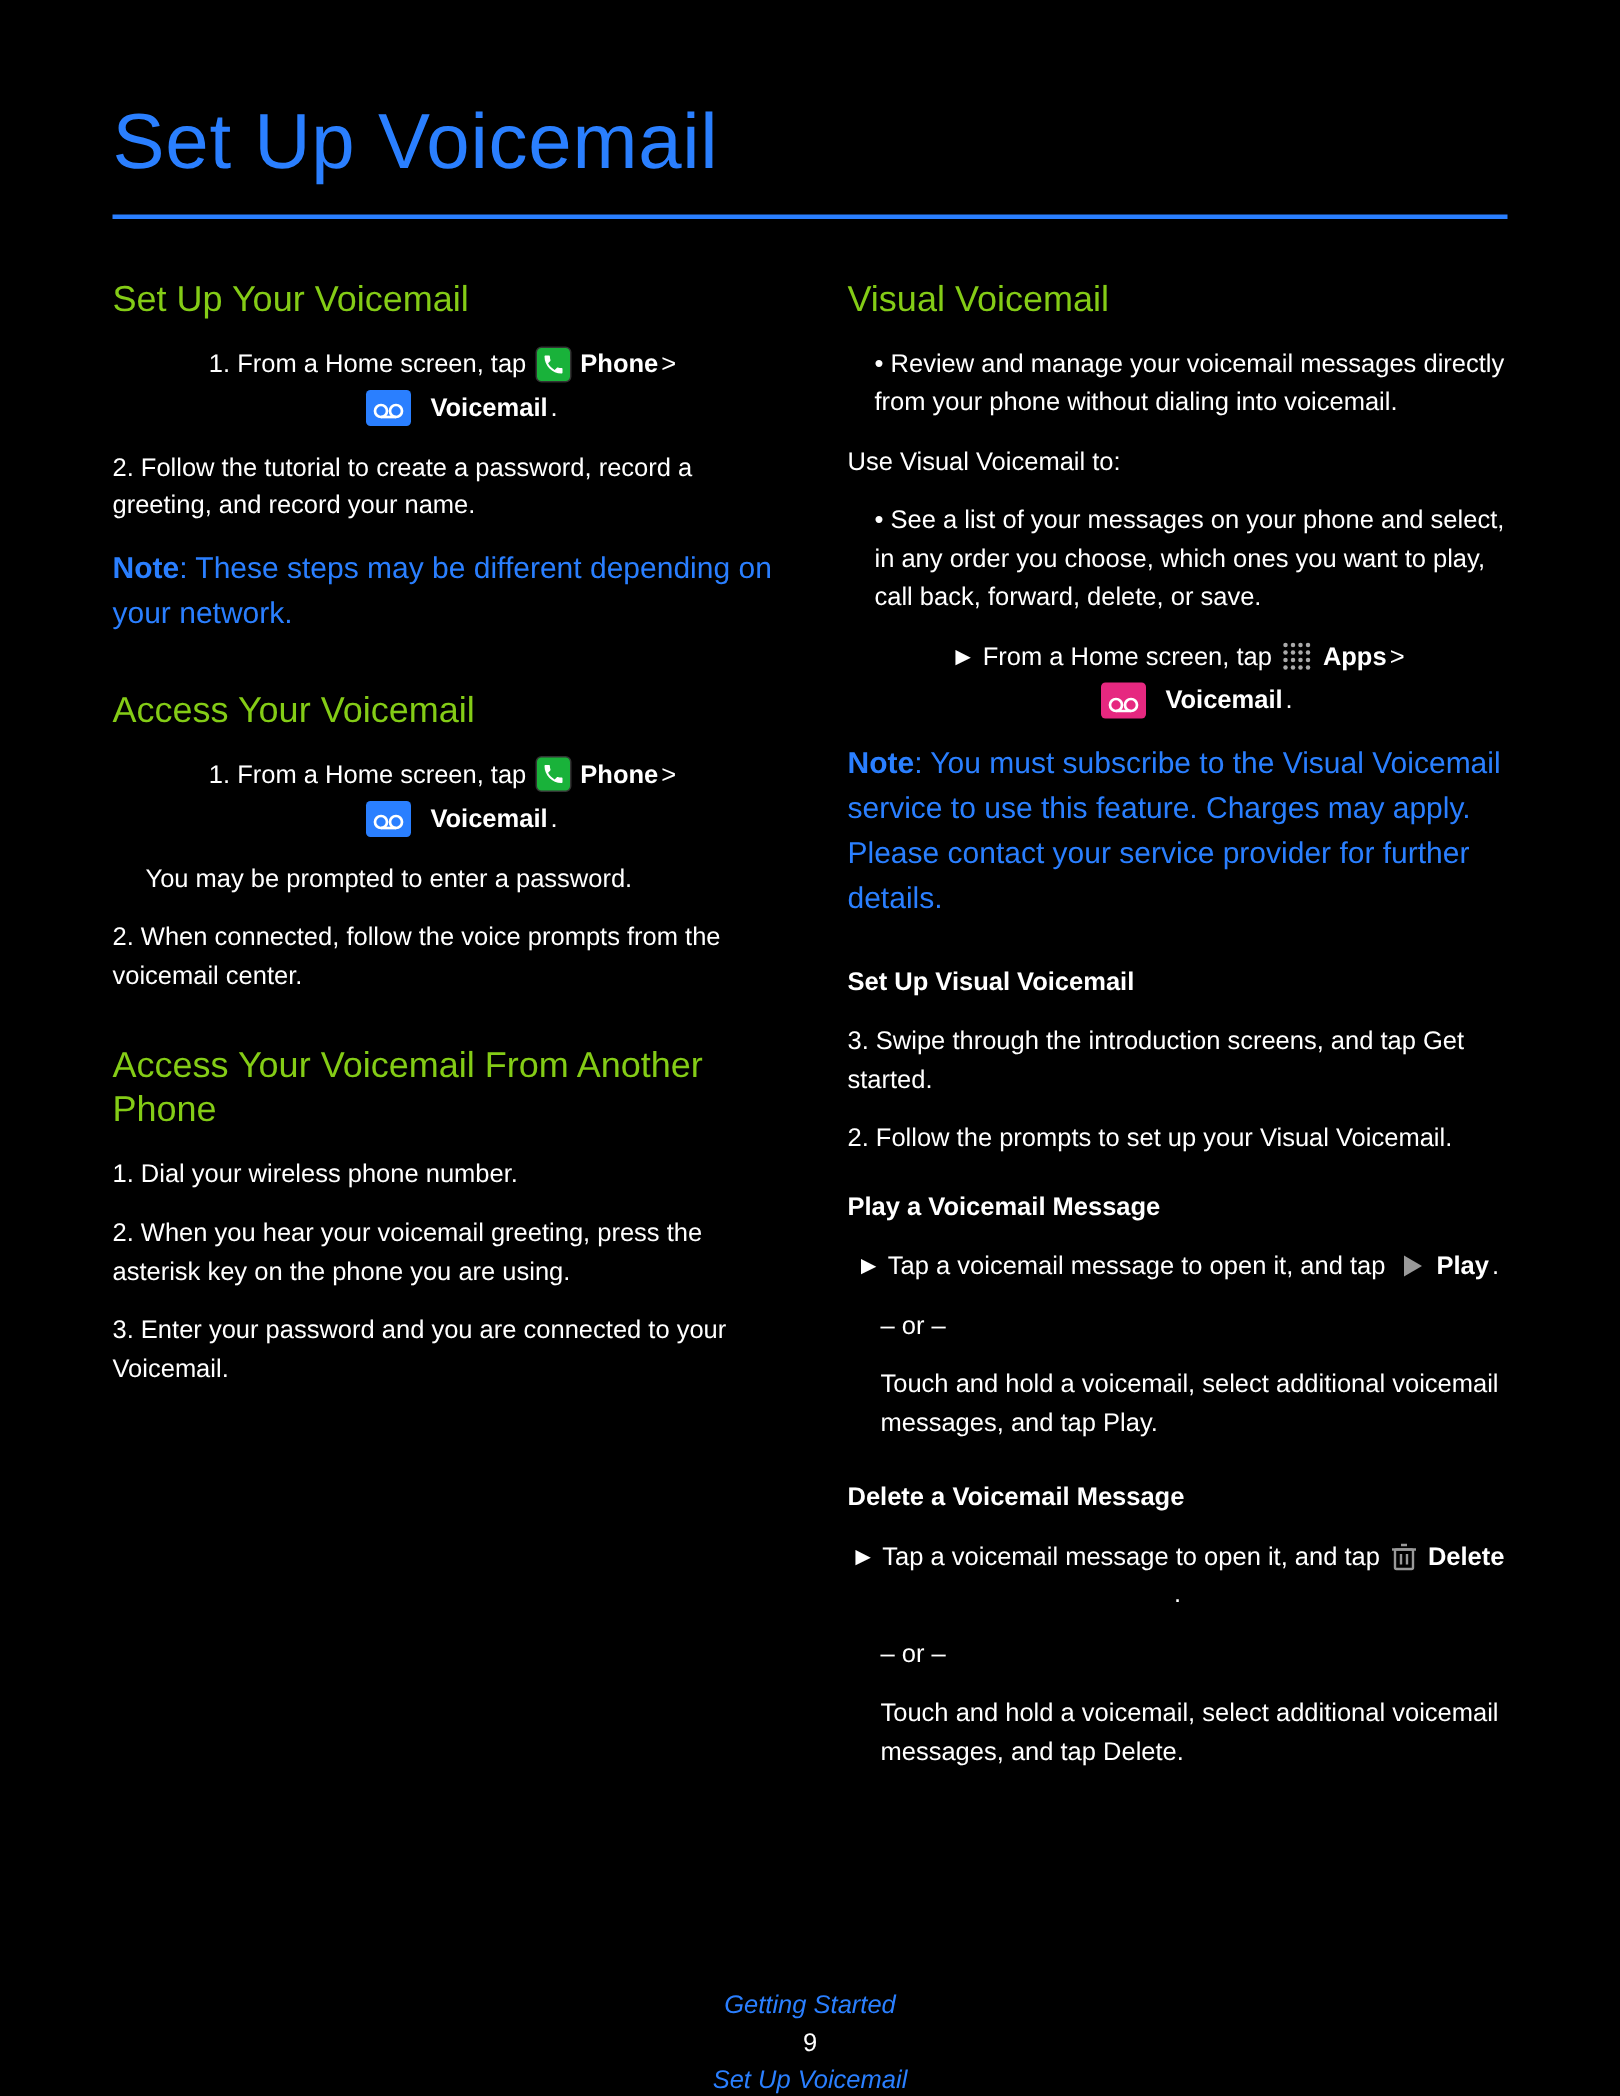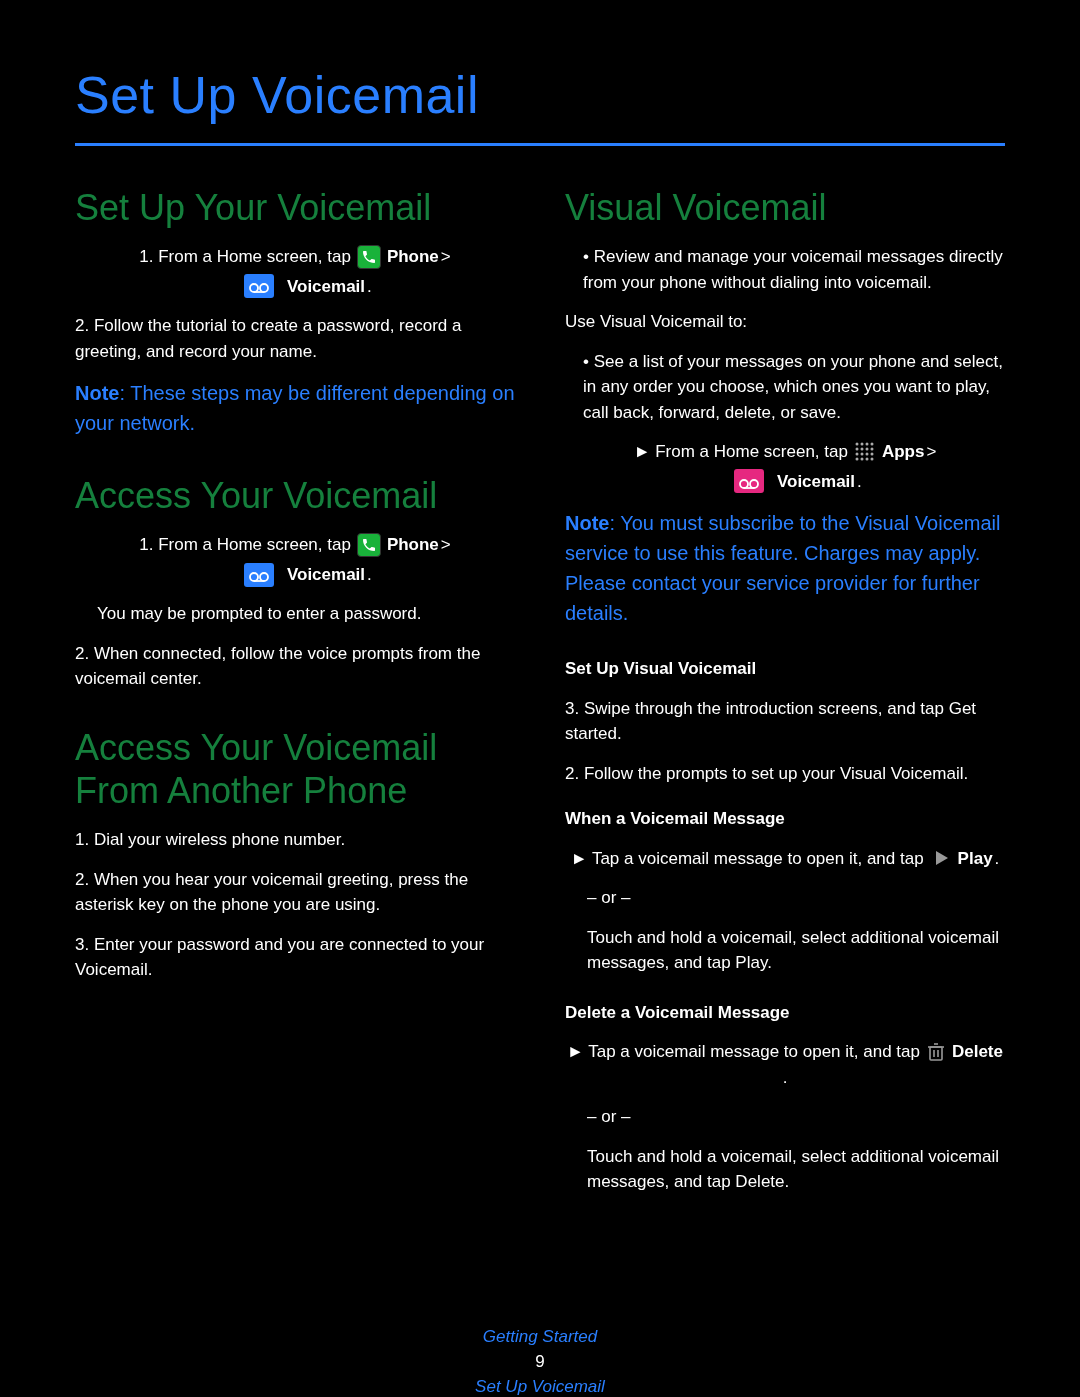--- a/index.html
+++ b/index.html
@@ -27,22 +27,22 @@
     margin-bottom: 40px;
   }
   .columns {
     display: flex;
     gap: 50px;
   }
   .col {
     flex: 1;
   }
   .section-title {
-    color: #15803d;
-    font-size: 36px;
+    color: #84cc16;
+    font-size: 24px;
     font-weight: 400;
     margin-bottom: 15px;
     line-height: 1.2;
   }
   .step {
     font-size: 17px;
     line-height: 1.5;
     margin-bottom: 14px;
     display: flex;
     flex-wrap: wrap;
@@ -252,21 +252,21 @@
       </div>
 
       <div class="note" style="margin-bottom:28px;">
         <b>Note</b><span>: You must subscribe to the Visual Voicemail service to use this feature. Charges may apply. Please contact your service provider for further details.</span>
       </div>
 
       <div class="body-text bold-white">Set Up Visual Voicemail</div>
       <div class="body-text">3.  Swipe through the introduction screens, and tap Get started.</div>
       <div class="body-text">2.  Follow the prompts to set up your Visual Voicemail.</div>
 
-      <div class="body-text bold-white" style="margin-top:20px;">When a Voicemail Message</div>
+      <div class="body-text bold-white" style="margin-top:20px;">Play a Voicemail Message</div>
       <div class="step">
         <span class="inline-text">► Tap a voicemail message to open it, and tap </span>
         <span class="icon icon-play">
           <svg width="20" height="20" viewBox="0 0 20 20">
               <path fill="#999" d="M5 3 L17 10 L5 17 Z"></path>
             </svg>
         </span>
         <span class="bold-white">Play</span>
         <span>.</span>
       </div>

